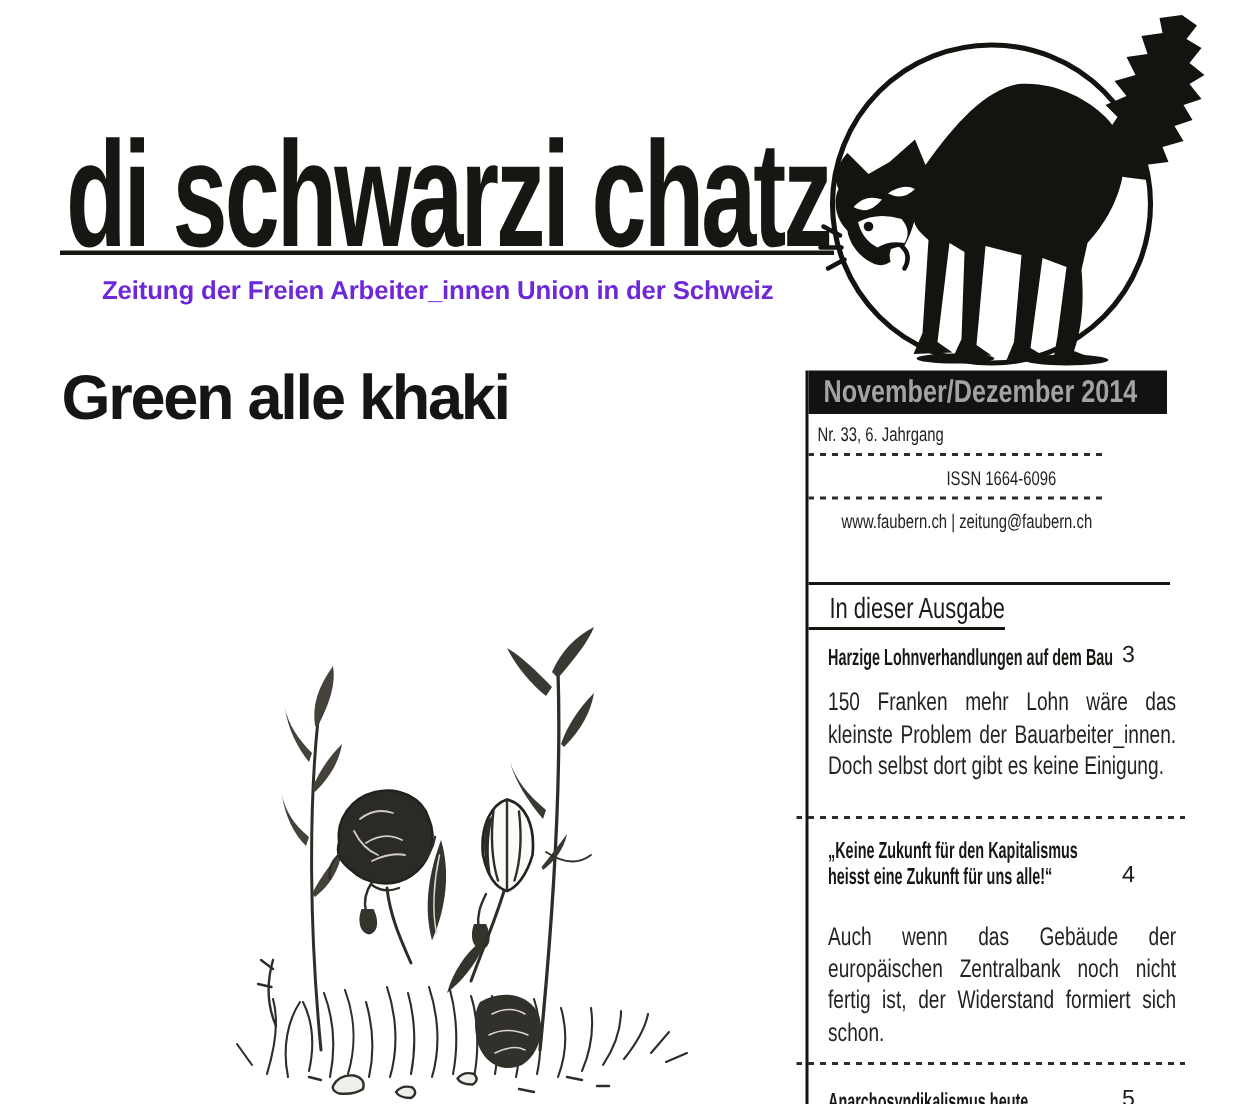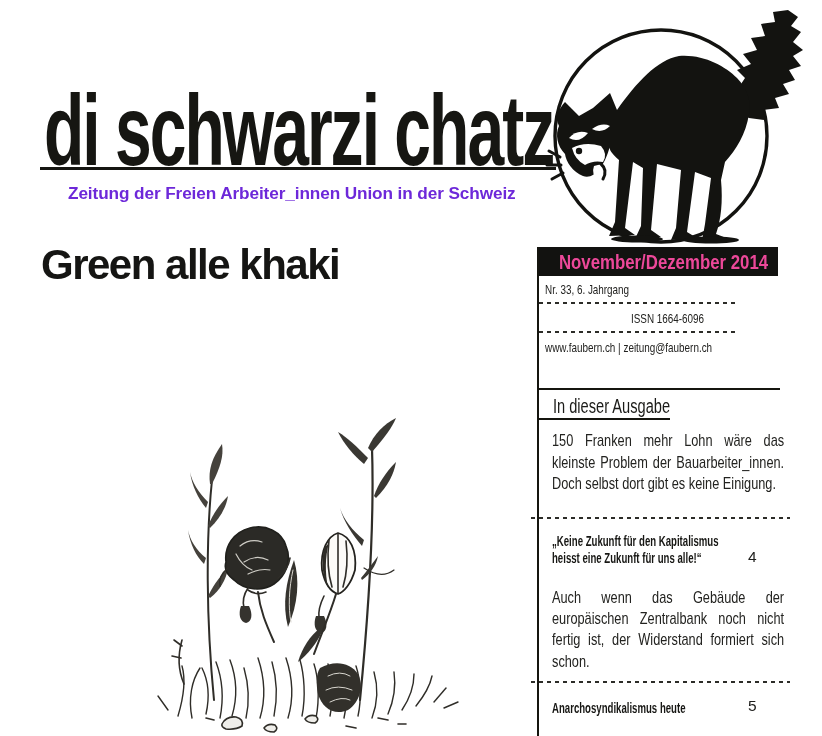--- a/index.html
+++ b/index.html
@@ -28,27 +28,27 @@
                  letter-spacing:-1.5px;line-height:1;color:#151513;}
   .article-lead{position:absolute;left:42px;top:300px;width:488px;font-size:17.6px;
                 font-weight:bold;line-height:1.31;text-align:justify;color:#1d1d1b;}
 
   
   .flowers{position:absolute;left:148px;top:418px;width:346px;height:318px;}
 
   
   .sidebar{position:absolute;left:537px;top:247px;width:253px;height:489px;
            border-left:2.5px solid #15150f;box-sizing:border-box;}
-  .datebar{width:229px;height:26px;background:#121210;color:#ec4899;font-weight:bold;
-           font-size:21px;padding:3px 0 0 10px;text-align:center;}
+  .datebar{width:229px;height:26px;background:#121210;color:#a3a3a3;font-weight:bold;
+           font-size:21px;padding:3px 0 0 10px;}
   .meta{font-size:13.2px;line-height:1.06;color:#222220;}
   .meta .line{padding:0 0 0 6px;}
   .meta .line.nr{margin-top:7px;}
   .meta .line.issn{margin-top:8px;text-align:center;}
-  .meta .line.www{margin-top:8px;}
+  .meta .line.www{margin-top:8px;margin-left:16px;}
   .dash{height:2px;background:repeating-linear-gradient(90deg,#2c2c28 0 4px,transparent 4px 8px);}
   .dash.meta-dash{width:196px;margin-top:5px;}
   .dash.item-dash{width:259px;margin-left:-8px;}
   .solid-rule{margin-top:33px;width:241px;height:2.5px;background:#15150f;}
   .toc-head{margin-top:6px;width:118px;border-bottom:2.5px solid #15150f;
             padding:0 0 1px 13px;font-size:19.5px;line-height:21px;color:#1b1b18;text-align:right;}
   .toc-item{padding:0 6px 0 13px;}
   .toc-row{display:flex;align-items:flex-end;}
   .toc-title{flex:1;font-weight:bold;font-size:15.5px;line-height:1.13;color:#171714;}
   .toc-page{width:36px;font-size:15.5px;text-align:left;padding-bottom:1px;color:#1d1d1b;}
@@ -220,20 +220,26 @@
       </div>
     </div>
 
     <div class="solid-rule"></div>
 
     <div class="toc-head">
       <span class="cx s75">In dieser Ausgabe</span>
     </div>
 
     <div class="toc-item">
+      <div class="toc-row mt-row1">
+        <div class="toc-title">
+          <span class="cx s62">Harzige Lohnverhandlungen auf dem Bau</span>
+        </div>
+        <div class="toc-page">3</div>
+      </div>
       <div class="toc-teaser mt-tea1">
         <span class="cx s75">150 Franken mehr Lohn wäre das kleinste Problem der Bauarbeiter_innen. Doch selbst dort gibt es keine Einigung.</span>
       </div>
     </div>
     <div class="dash item-dash mt-sep1"></div>
 
     <div class="toc-item">
       <div class="toc-row mt-row2">
         <div class="toc-title">
           <span class="cx s62">„Keine Zukunft für den Kapitalismus heisst eine Zukunft für uns alle!“</span>

